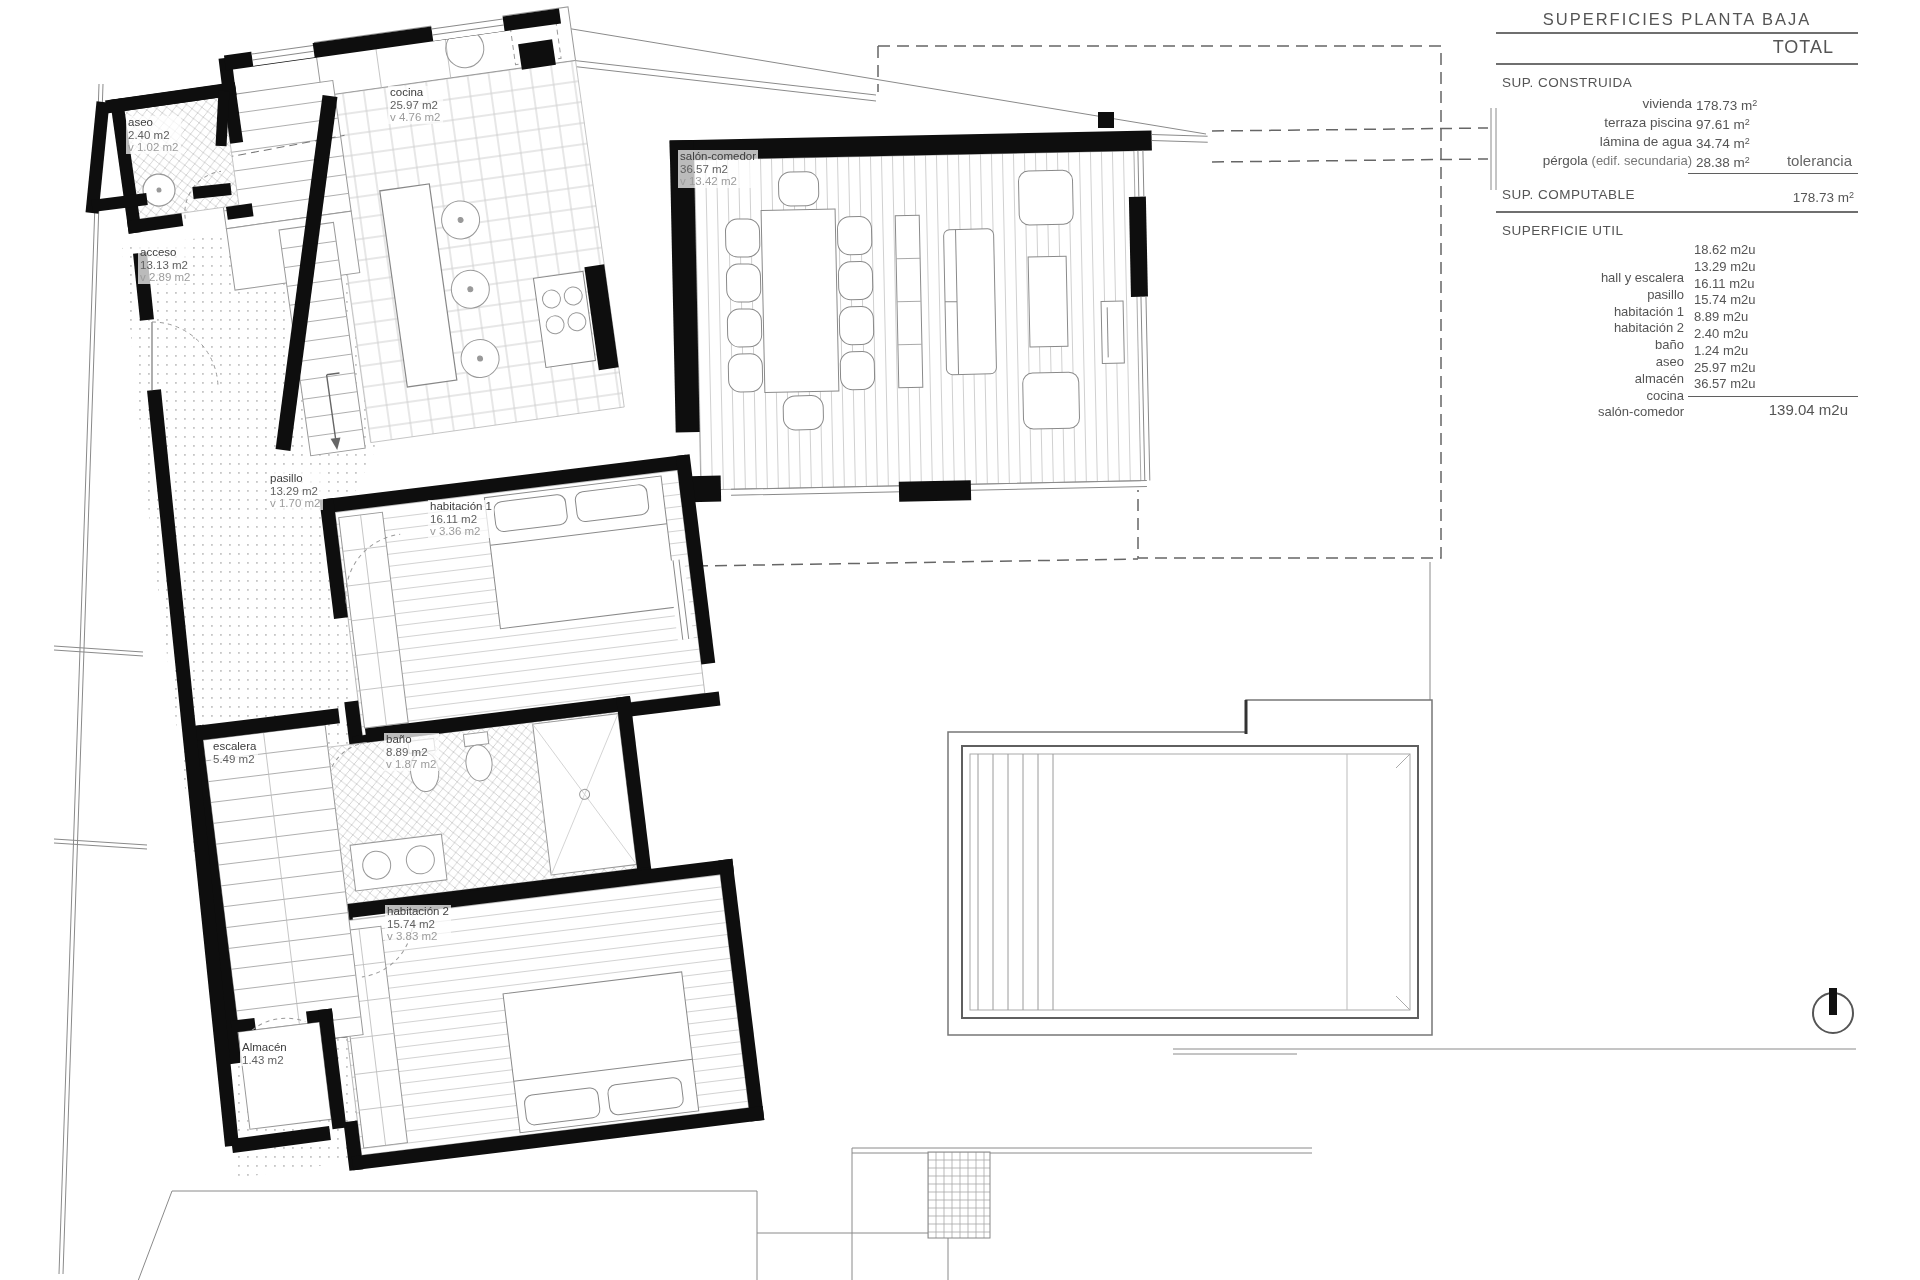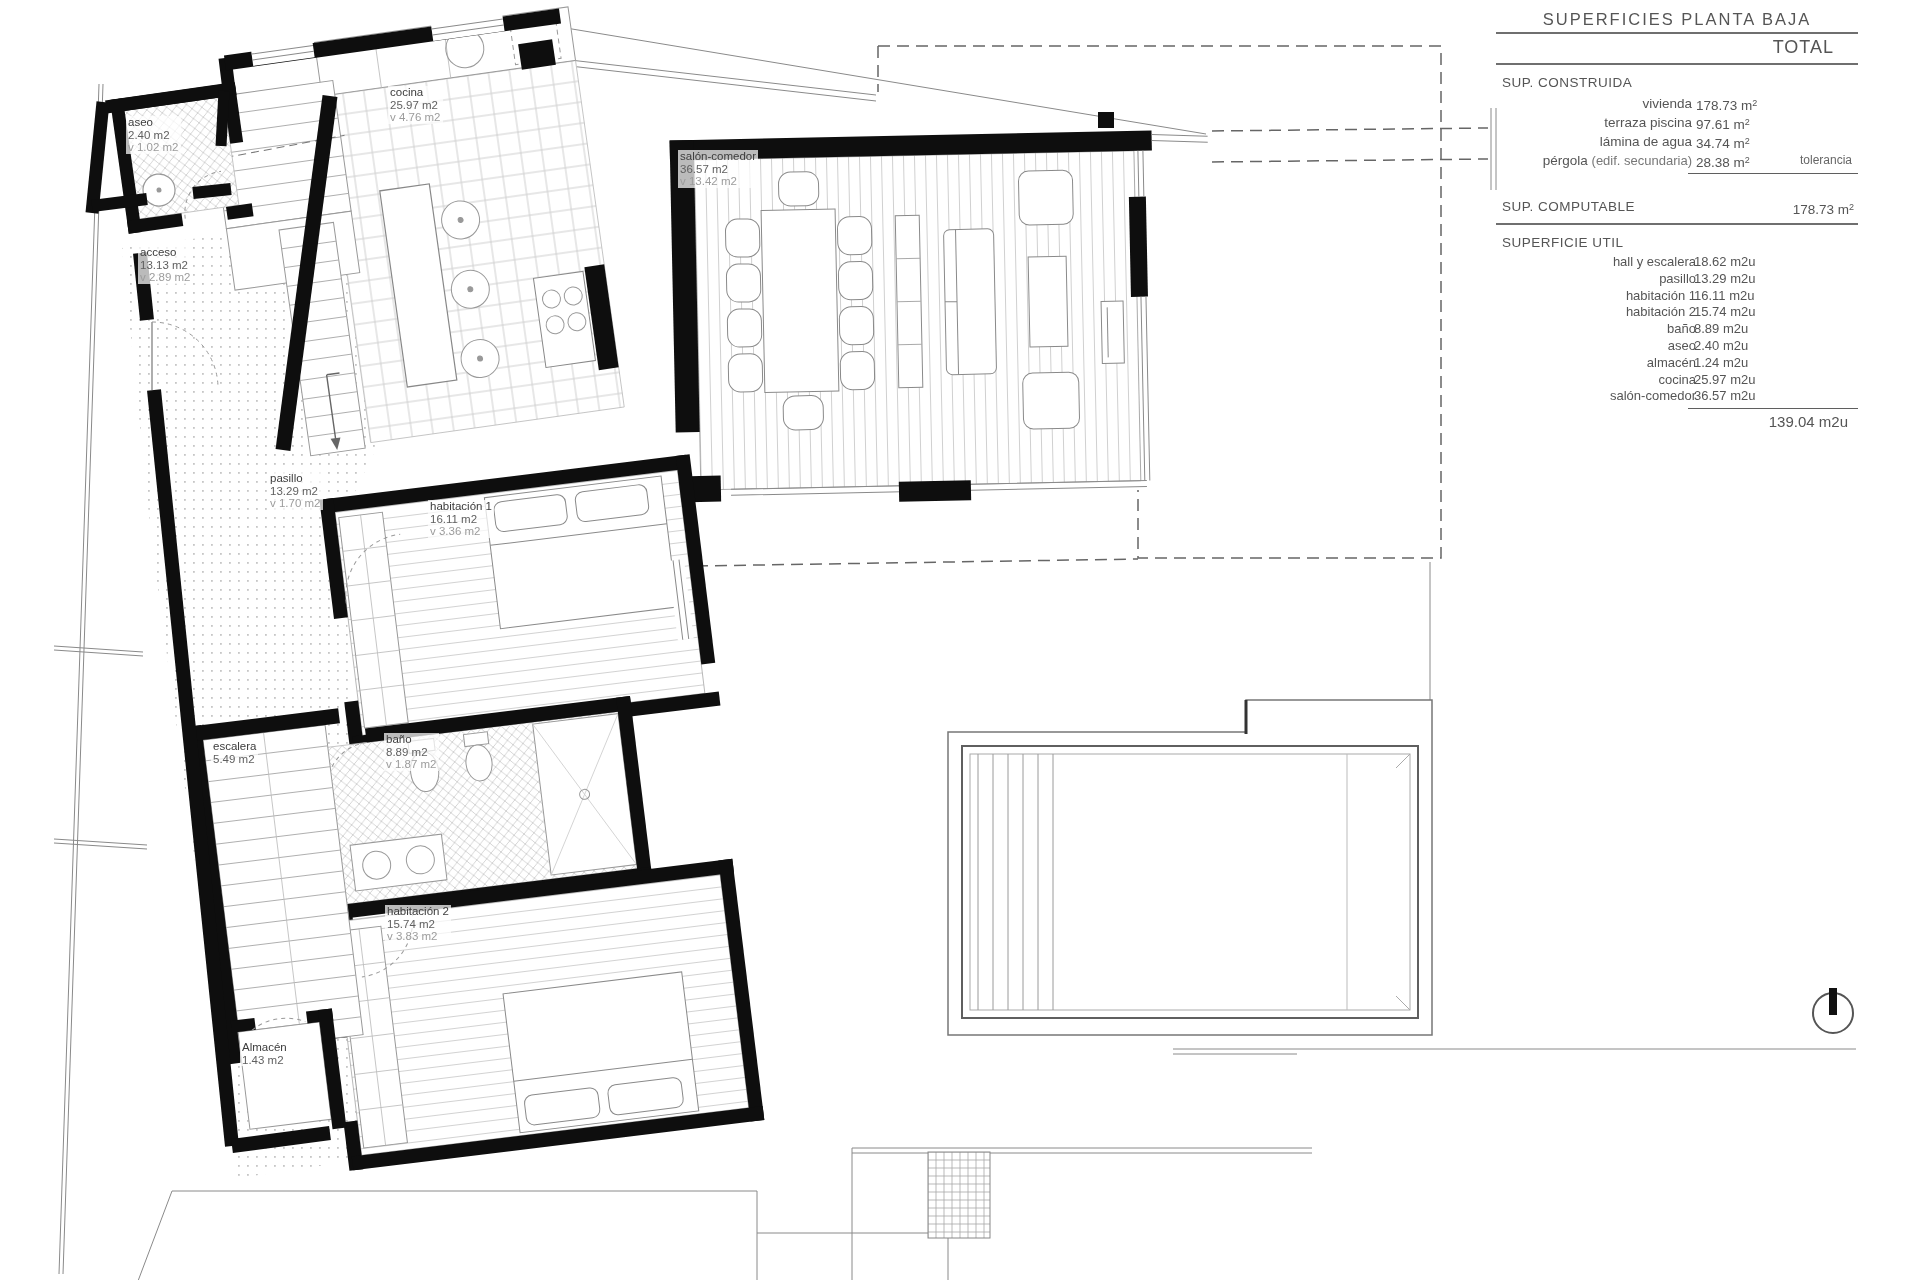--- a/index.html
+++ b/index.html
@@ -11,28 +11,28 @@
   
   .panel{position:absolute;left:1496px;top:0;width:362px;font-size:13.5px;color:#555;}
   .p-title{text-align:center;font-size:16.5px;letter-spacing:2px;color:#555;padding-top:10px;}
   .rule{border-top:2px solid #6f6f6f;margin-top:3px;}
   .p-total{text-align:right;padding:3px 24px 2px 0;font-size:18px;letter-spacing:1px;}
   .p-head{margin:10px 0 4px 6px;letter-spacing:.5px;}
   .t-row{position:relative;height:19px;line-height:19px;}
   .t-row .lb{position:absolute;left:8px;width:188px;text-align:right;}
   .t-row .lb small{font-size:13px;color:#777;margin-top:13px;}
   .t-row .vl{position:absolute;left:200px;}
-  .t-row .note{position:absolute;right:6px;font-size:12px;color:#666;}
+  .t-row .note{position:absolute;right:6px;font-size:15px;color:#666;}
   sup{font-size:9px;vertical-align:4px;}
   .partial-rule{border-top:1.5px solid #5f5f5f;margin-left:192px;margin-top:3px;}
-  .p-comp{position:relative;height:26px;line-height:26px;margin-top:20px;}
+  .p-comp{position:relative;height:26px;line-height:26px;margin-top:8px;}
   .p-comp .lb{position:absolute;left:6px;letter-spacing:.5px;}
   .p-comp .vl{position:absolute;right:4px;}
   .u-row{position:relative;height:16.8px;line-height:16.8px;font-size:13px;}
-  .u-row .lb{position:absolute;left:12px;width:188px;text-align:right;}
+  .u-row .lb{position:absolute;left:0;width:188px;text-align:right;margin-top:28px;}
   .u-row .vl{position:absolute;left:198px;}
   .p-grand{text-align:right;padding:4px 10px 0 0;font-size:15px;}
 
   
   .room-label{position:absolute;font-size:11.5px;line-height:12.5px;color:#3c3c3c;
               background:rgba(255,255,255,.72);padding:0 2px;white-space:nowrap;}
   .room-label .a{color:#5f5f5f;}
   .room-label .v{color:#9c9c9c;}
 </style>
 </head>

